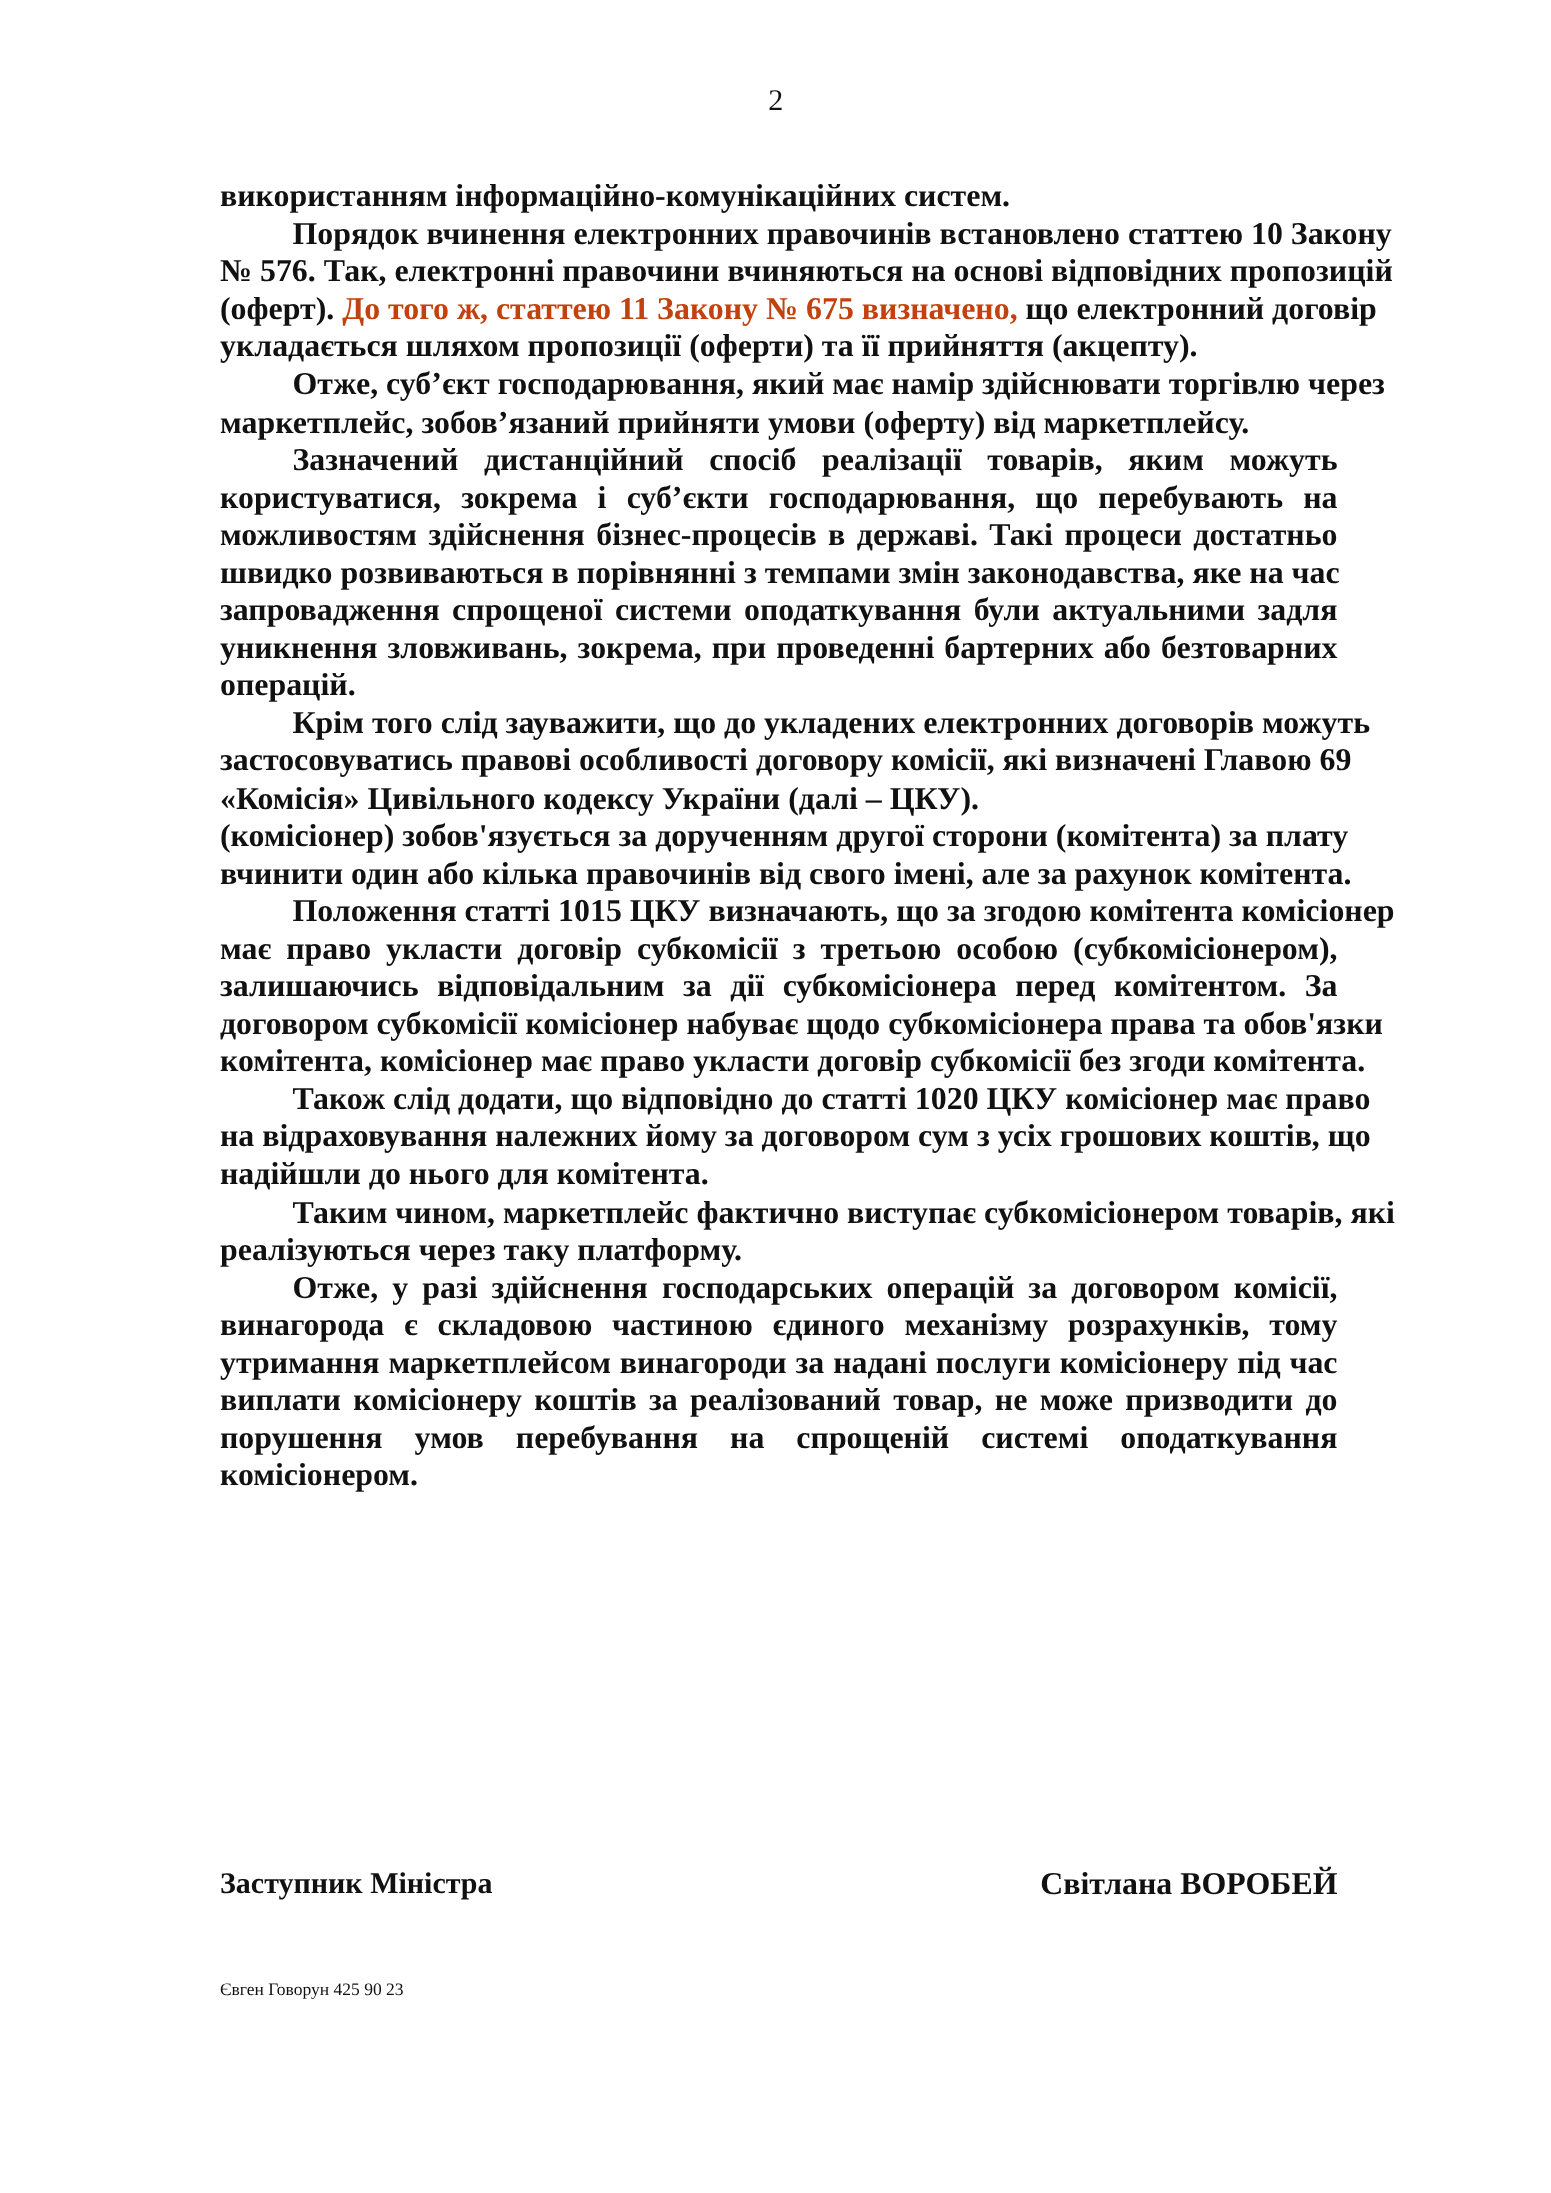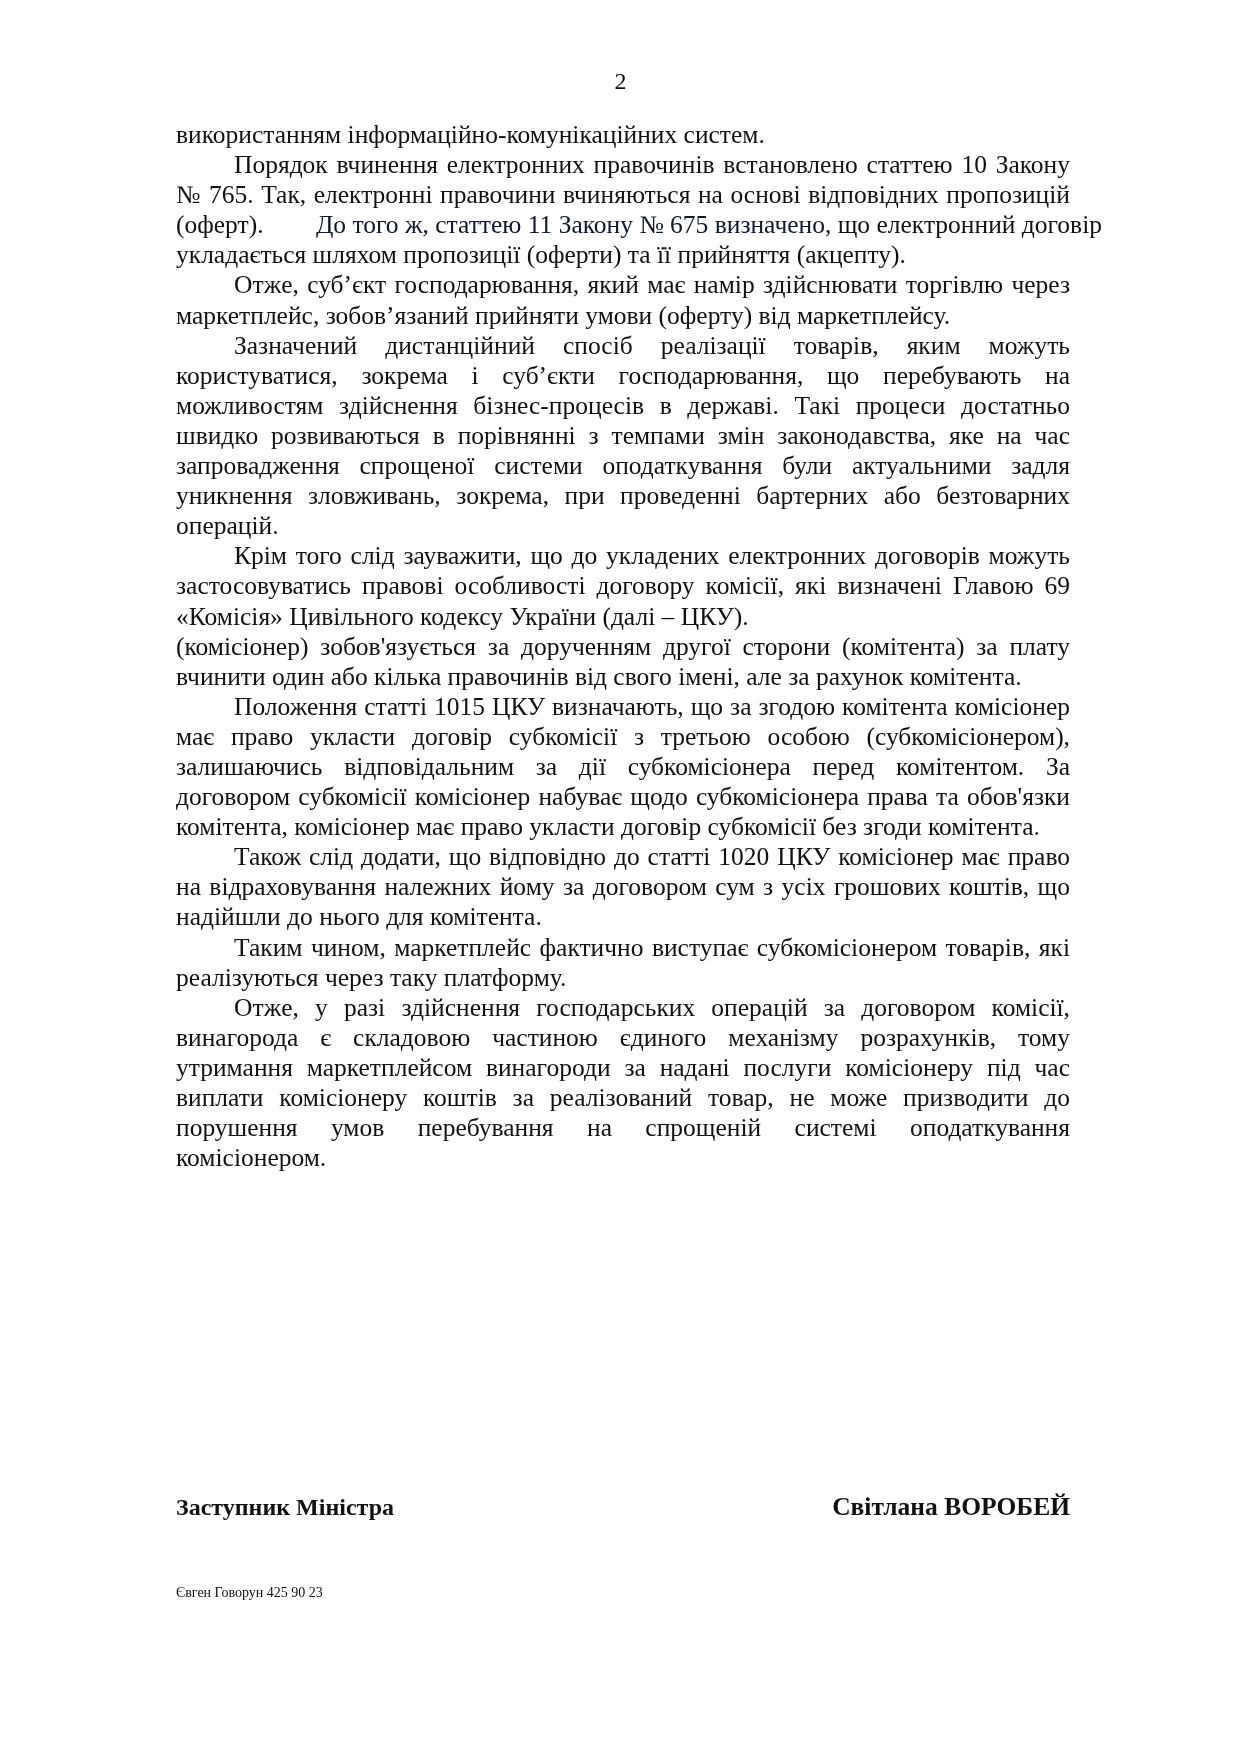--- a/index.html
+++ b/index.html
@@ -1,40 +1,40 @@
 <!DOCTYPE html>
 <html><head>
   <meta charset="utf-8">
   <style>
     html, body { margin: 0; padding: 0; background: #ffffff; }
     body { width: 1241px; height: 1754px; position: relative; overflow: hidden;
            font-family: "Liberation Serif", "DejaVu Serif", serif; color: #111111; }
     .page-number { position: absolute; top: 66px; left: 0; width: 1241px; text-align: center;
                    font-size: 24px; line-height: 30px; }
-    .body-text { position: absolute; left: 176px; top: 120px; width: 894px; }
+    .body-text { position: absolute; left: 176px; top: 142px; width: 894px; font-weight: bold; }
     .line { display: block; font-size: 25.5px; line-height: 30.1px; height: 30.1px;
             white-space: nowrap; text-align: justify; text-align-last: justify; }
     .line.last { text-align-last: left; }
     .line.indent { padding-left: 58px; }
     .gray { color: #4a4a4a; }
     .signature { position: absolute; top: 1492px; left: 176px; width: 894px; height: 40px; }
     .sig-title { position: absolute; left: 0; top: 0; font-weight: bold; font-size: 24px; line-height: 30px; }
     .sig-name { position: absolute; right: 0; top: 0; font-weight: bold; font-size: 25.5px; line-height: 30px; }
     .executor { position: absolute; top: 1584px; left: 176px; font-size: 14px; line-height: 18px; }
   </style>
 </head>
 <body style="color: rgb(17, 17, 17);">
 
 <div class="page-number">2</div>
 
 <div class="body-text" id="body-text">
     <span class="line last">використанням інформаційно-комунікаційних систем.</span>
     <span class="line indent">Порядок вчинення електронних правочинів встановлено статтею 10 Закону</span>
-    <span class="line">№ 765. Так, електронні правочини вчиняються на основі відповідних пропозицій</span>
-    <span class="line"><span>(оферт). </span><span class="gray" style="color: #0f172a; margin-left: 46px;">До того ж, статтею 11 Закону № 675 визначено,</span><span> що електронний договір</span></span>
+    <span class="line">№ 576. Так, електронні правочини вчиняються на основі відповідних пропозицій</span>
+    <span class="line"><span>(оферт). </span><span class="gray" style="color: #c2410c;">До того ж, статтею 11 Закону № 675 визначено,</span><span> що електронний договір</span></span>
     <span class="line last">укладається шляхом пропозиції (оферти) та її прийняття (акцепту).</span>
     <span class="line indent">Отже, суб’єкт господарювання, який має намір здійснювати торгівлю через</span>
     <span class="line last">маркетплейс, зобов’язаний прийняти умови (оферту) від маркетплейсу.</span>
     <span class="line indent">Зазначений дистанційний спосіб реалізації товарів, яким можуть</span>
     <span class="line">користуватися, зокрема і суб’єкти господарювання, що перебувають на</span>
     <span class="line">можливостям здійснення бізнес-процесів в державі. Такі процеси достатньо</span>
     <span class="line">швидко розвиваються в порівнянні з темпами змін законодавства, яке на час</span>
     <span class="line">запровадження спрощеної системи оподаткування були актуальними задля</span>
     <span class="line">уникнення зловживань, зокрема, при проведенні бартерних або безтоварних</span>
     <span class="line last">операцій.</span>

